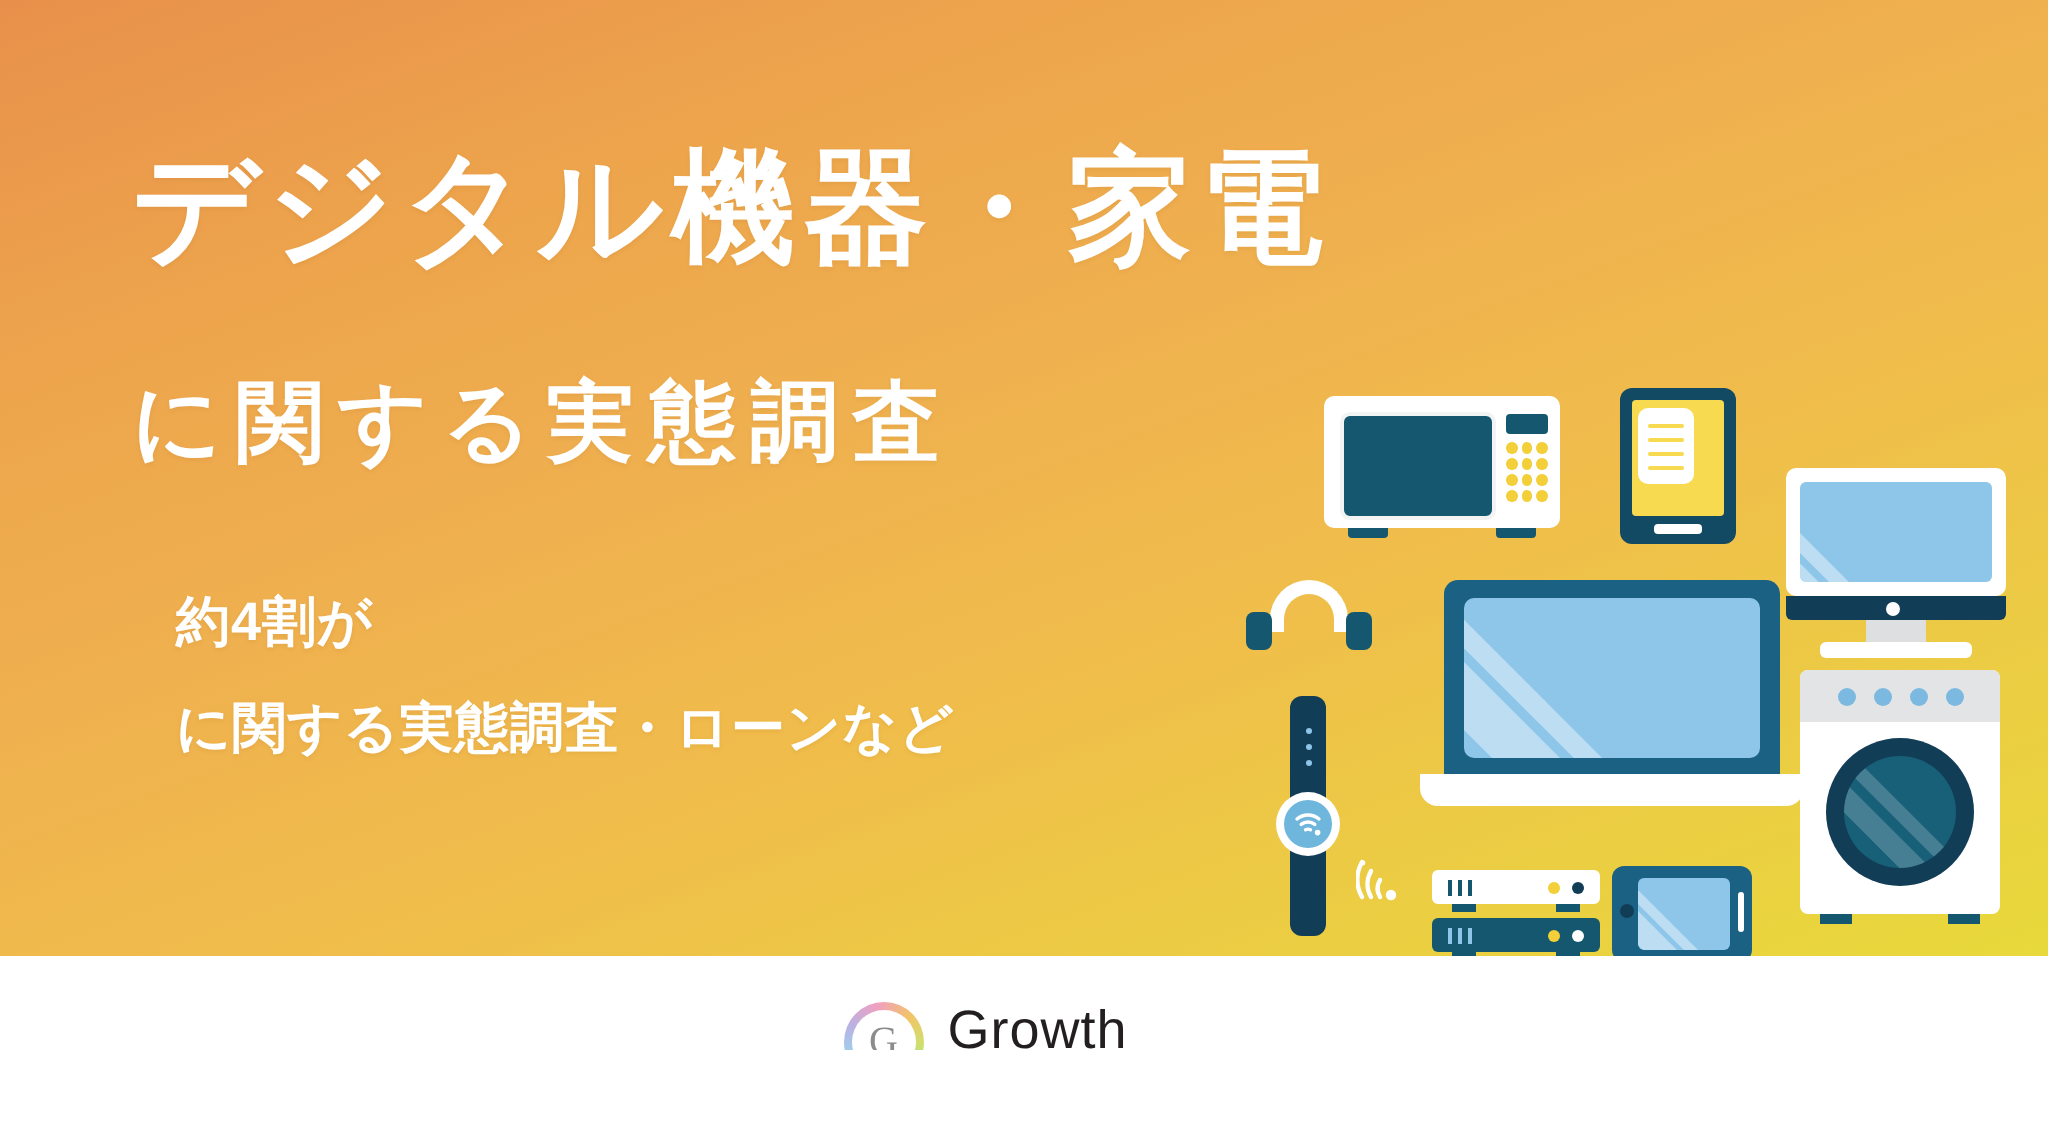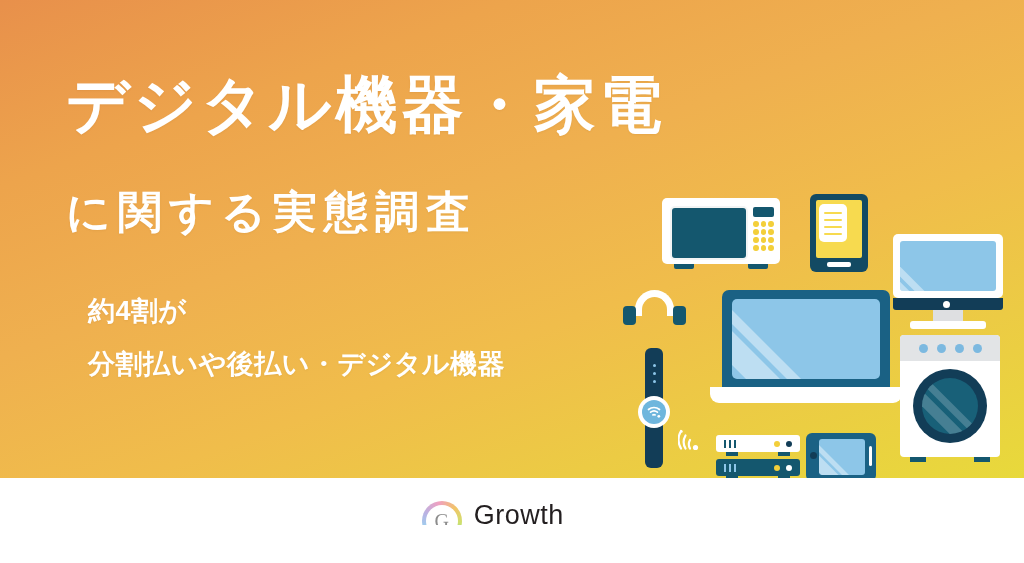--- a/index.html
+++ b/index.html
@@ -391,21 +391,21 @@
 
 <div id="stage">
 
   <div class="hero">
 
     <div class="title-main">デジタル機器・家電</div>
     <div class="title-sub">に関する実態調査</div>
 
     <div class="lead">
       <div class="lead-line l1">約4割が</div>
-      <div class="lead-line">分割払いや後払い・デジタル機器</div>
+      <div class="lead-line">に関する実態調査・ローンなど</div>
     </div>
 
     <div class="devices">
 
       <div class="dev microwave">
         <div class="mw-body"></div>
         <div class="mw-door"></div>
         <div class="mw-panel-screen"></div>
         <div class="mw-keys">
           <div class="mw-key"></div>

